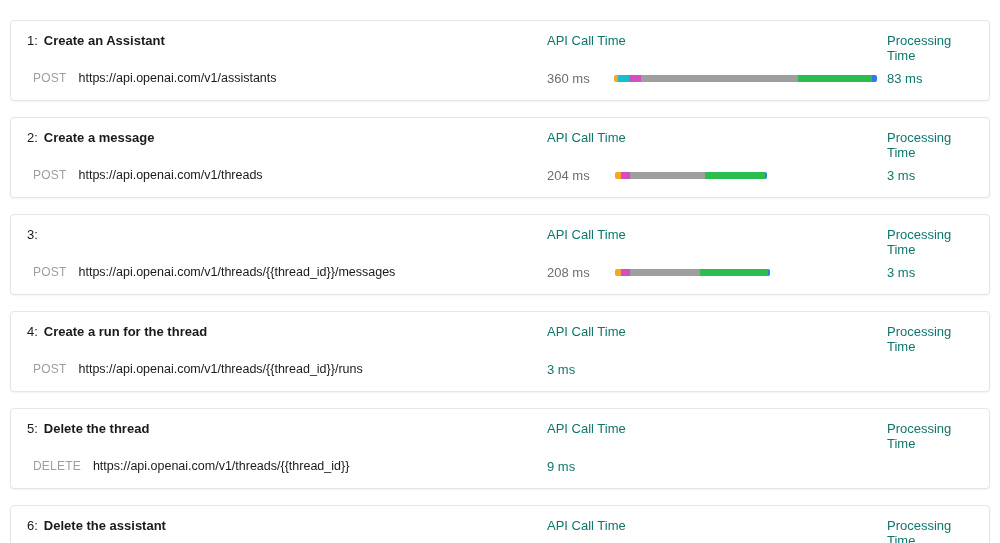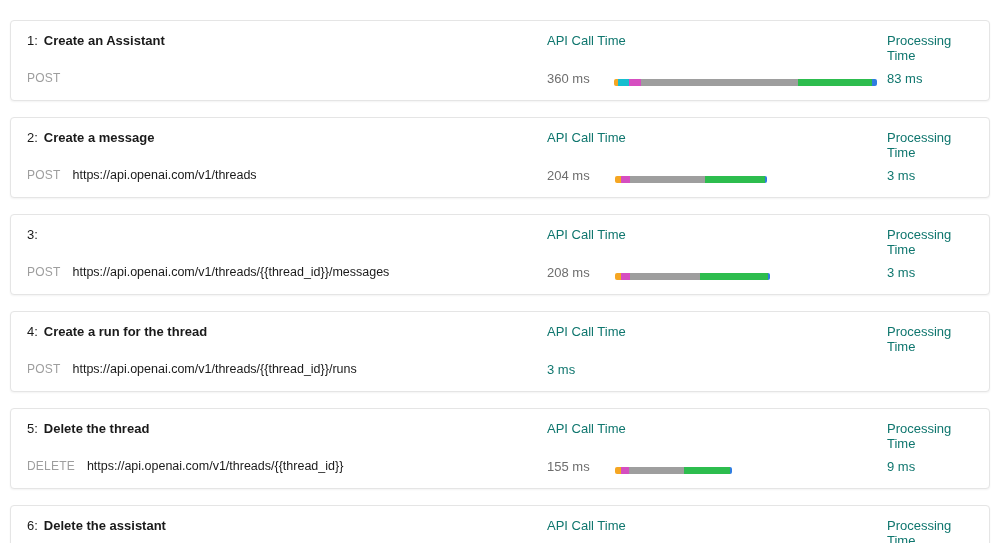--- a/index.html
+++ b/index.html
@@ -25,32 +25,33 @@
     }
     .title-row { display: flex; align-items: baseline; gap: 6px; }
     .step-num { font-weight: 400; }
     .step-title { font-weight: 700; }
     .method {
       color: #9e9e9e;
       font-weight: 500;
       letter-spacing: 0.2px;
       margin-right: 12px;
       font-size: 12px;
+      margin-left: 6px;
     }
     .url { color: #1a1a1a; font-size: 12.5px; }
     .label { color: #0f766e; font-weight: 400; }
     .time-val {
       color: #6e6e6e;
       font-size: 13px;
       display: inline-block;
       width: 60px;
     }
     .bar-row {
       display: flex;
-      align-items: flex-end;
+      align-items: center;
       gap: 8px;
     }
     .bar {
       display: inline-flex;
       height: 7px;
       border-radius: 2px;
       overflow: hidden;
       vertical-align: middle;
     }
     .seg { height: 100%; display: inline-block; }
@@ -63,20 +64,21 @@
 <div id="root">
     <div class="card">
       <div class="title-row">
         <span class="step-num">1:</span>
         <span class="step-title">Create an Assistant</span>
       </div>
       <div class="label">API Call Time</div>
       <div class="label">Processing Time</div>
       <div class="row2-left">
         <span class="method">POST</span>
+        <span class="url">https://api.openai.com/v1/assistants</span>
       </div>
       <div class="bar-row">
         <span class="time-val">360 ms</span>
         <span class="bar">
           <span class="seg" style="width: 4px; background: rgb(245, 166, 35);"></span>
           <span class="seg" style="width: 11px; background: rgb(23, 190, 207);"></span>
           <span class="seg" style="width: 13px; background: rgb(213, 78, 192);"></span>
           <span class="seg" style="width: 160px; background: rgb(158, 158, 158);"></span>
           <span class="seg" style="width: 75px; background: rgb(45, 189, 78);"></span>
           <span class="seg" style="width: 5px; background: rgb(47, 125, 225);"></span>
@@ -146,30 +148,20 @@
       <div class="title-row">
         <span class="step-num">5:</span>
         <span class="step-title">Delete the thread</span>
       </div>
       <div class="label">API Call Time</div>
       <div class="label">Processing Time</div>
       <div class="row2-left">
         <span class="method">DELETE</span>
         <span class="url">https://api.openai.com/v1/threads/{{thread_id}}</span>
       </div>
-      <div class="bar-row">
-        <span class="time-val">155 ms</span>
-        <span class="bar">
-          <span class="seg" style="width: 6px; background: rgb(245, 166, 35);"></span>
-          <span class="seg" style="width: 8px; background: rgb(213, 78, 192);"></span>
-          <span class="seg" style="width: 55px; background: rgb(158, 158, 158);"></span>
-          <span class="seg" style="width: 46px; background: rgb(45, 189, 78);"></span>
-          <span class="seg" style="width: 2px; background: rgb(47, 125, 225);"></span>
-        </span>
-      </div>
       <div class="proc-val">9 ms</div>
     </div>
     <div class="card">
       <div class="title-row">
         <span class="step-num">6:</span>
         <span class="step-title">Delete the assistant</span>
       </div>
       <div class="label">API Call Time</div>
       <div class="label">Processing Time</div>
     </div>

